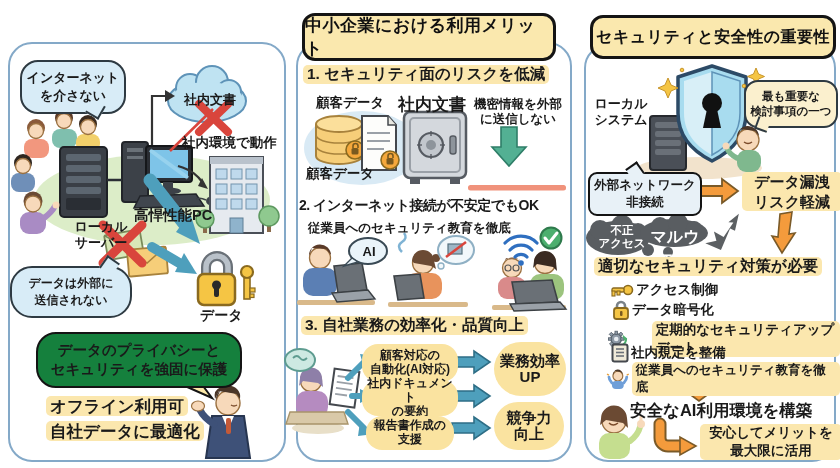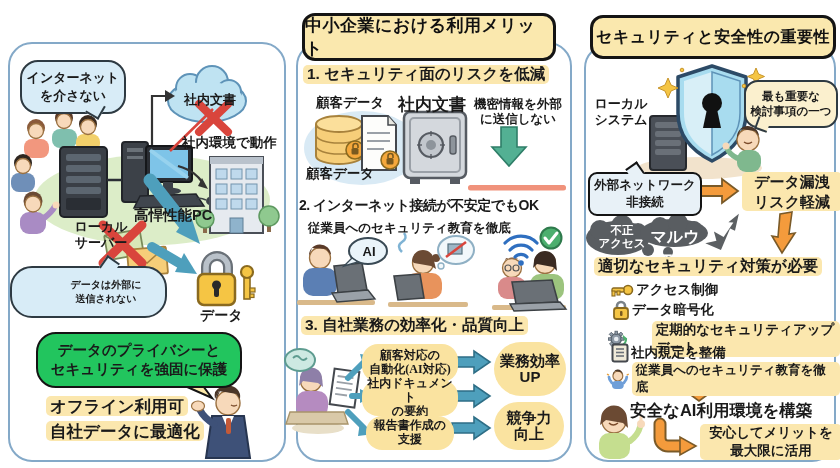--- a/index.html
+++ b/index.html
@@ -392,39 +392,39 @@
 
   <div class="bubble pre" style="left:20px;top:60px;width:102px;height:50px;background:#D8ECF7;font-size:13px;">インターネット
 を介さない</div>
   <div class="tail" style="left:88px;top:102px;width:13px;height:13px;background:#D8ECF7;border-right:2.5px solid #2E3A42;border-bottom:2.5px solid #2E3A42;transform:rotate(30deg);"></div>
   <div class="t" style="left:180px;top:92px;width:60px;font-size:13px;text-align:center;">社内文書</div>
   <div class="t" style="left:182px;top:135px;width:100px;font-size:13.5px;">社内環境で動作</div>
   <div class="t pre ctr" style="left:56px;top:219px;width:90px;font-size:13px;">ローカル
 サーバー</div>
   <div class="t" style="left:118px;top:207px;width:90px;font-size:14.5px;margin-left:16px;">高悍性能PC</div>
   <div class="t" style="left:200px;top:307px;width:60px;font-size:14px;">データ</div>
-  <div class="bubble pre" style="left:10px;top:266px;width:118px;height:48px;background:#D8ECF7;font-size:10px;border-radius:22px;padding-left:35px;">データは外部に
+  <div class="bubble pre" style="left:10px;top:266px;width:118px;height:48px;background:#D8ECF7;font-size:12px;border-radius:22px;">データは外部に
 送信されない</div>
   <div class="tail" style="left:102px;top:258px;width:13px;height:13px;background:#D8ECF7;border-left:2.5px solid #2E3A42;border-top:2.5px solid #2E3A42;transform:rotate(35deg);"></div>
-  <div class="bubble pre" style="left:36px;top:332px;width:202px;height:52px;background:#22c55e;border-color:#141414;font-size:14.5px;border-radius:20px;text-align:center;">データのプライバシーと
+  <div class="bubble pre" style="left:36px;top:332px;width:202px;height:52px;background:#15803d;border-color:#141414;font-size:14.5px;border-radius:20px;text-align:center;">データのプライバシーと
 セキュリティを強固に保護</div>
   <div class="t hl" style="left:46px;top:396px;font-size:16.5px;">オフライン利用可</div>
   <div class="t hl" style="left:46px;top:421px;font-size:16.5px;">自社データに最適化</div>
 
   <div class="t hl" style="left:303px;top:65px;font-size:15.5px;">1. セキュリティ面のリスクを低減</div>
   <div class="t" style="left:316px;top:95px;font-size:13.5px;">顧客データ</div>
   <div class="t" style="left:398px;top:95px;font-size:17px;">社内文書</div>
   <div class="t pre ctr" style="left:468px;top:97px;width:100px;font-size:12.5px;">機密情報を外部
 に送信しない</div>
   <div class="t" style="left:306px;top:166px;font-size:13.5px;">顧客データ</div>
   <div class="t" style="left:299px;top:197px;font-size:14px;letter-spacing:-0.5px;">2. インターネット接続が不安定でもOK</div>
   <div class="t" style="left:308px;top:221px;font-size:12.5px;">従業員へのセキュリティ教育を徹底</div>
   <div class="t" style="left:357px;top:244px;width:24px;font-size:13px;text-align:center;">AI</div>
   <div class="t hl" style="left:301px;top:316px;font-size:15.5px;">3. 自社業務の効率化・品質向上</div>
-  <div class="pill pre" style="left:362px;top:344px;width:96px;height:38px;font-size:12px;font-family:Liberation Serif, serif;">顧客対応の
+  <div class="pill pre" style="left:362px;top:344px;width:96px;height:38px;font-size:12px;">顧客対応の
 自動化(AI対応)</div>
   <div class="pill pre" style="left:362px;top:380px;width:96px;height:36px;font-size:12px;">社内ドキュメント
 の要約</div>
   <div class="pill pre" style="left:366px;top:416px;width:88px;height:34px;font-size:12px;">報告書作成の
 支援</div>
   <div class="blob pre" style="left:494px;top:342px;width:72px;height:54px;border-radius:36px;font-size:15px;">業務効率
 UP</div>
   <div class="blob pre" style="left:494px;top:402px;width:70px;height:48px;border-radius:34px;font-size:15px;">競争力
 向上</div>
 

